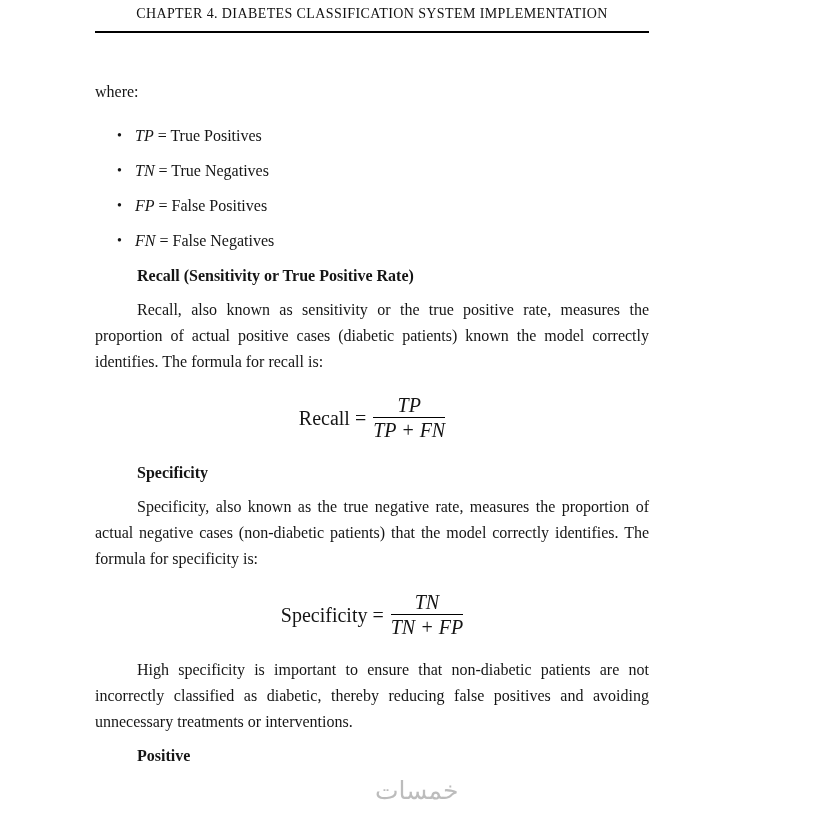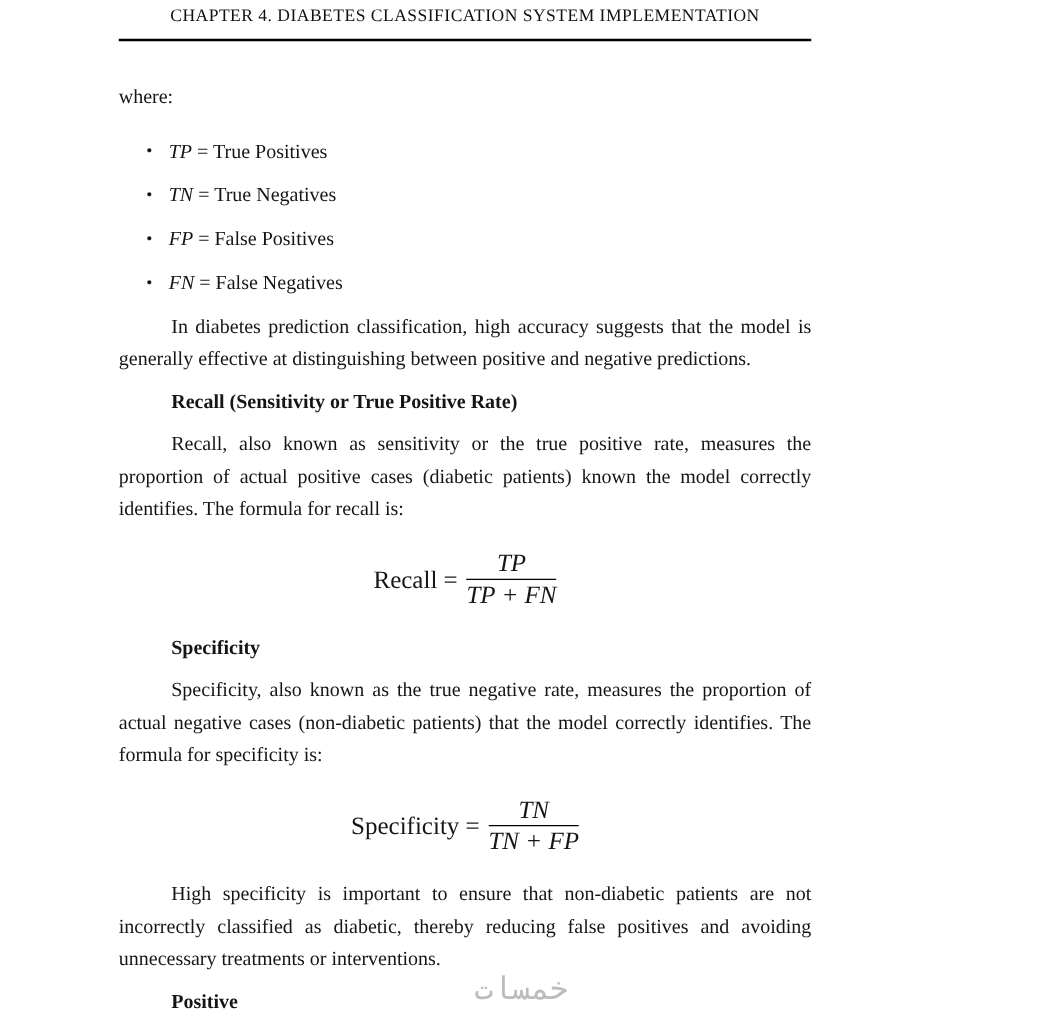--- a/index.html
+++ b/index.html
@@ -29,21 +29,21 @@
     margin-top: 9px;
     border: none;
     border-top: 2.5px solid #000;
     height: 0;
   }
   .body-text {
     font-size: 16px;
     line-height: 26px;
   }
   .where {
-    margin-top: 32px;
+    margin-top: 46px;
   }
   ul.defs {
     list-style: none;
     margin-top: 18px;
     margin-left: 22px;
   }
   ul.defs li {
     position: relative;
     padding-left: 18px;
     margin-bottom: 9px;
@@ -95,21 +95,21 @@
   .frac .den {
     display: block;
     padding-top: 3px;
     line-height: 18px;
   }
   .watermark {
     position: absolute;
     left: 50%;
     transform: translateX(-54%);
     top: 776px;
-    font-family: Liberation Mono, monospace;
+    font-family: Liberation Sans, sans-serif;
     font-size: 25px;
     color: #bcbcbc;
     letter-spacing: 1px;
     pointer-events: none;
   }
 </style>
 </head>
 <body>
 
 <div class="page">
@@ -129,21 +129,20 @@
         <span class="bullet">•</span><span class="mi">TN</span><span> = True Negatives</span>
       </li>
       <li>
         <span class="bullet">•</span><span class="mi">FP</span><span> = False Positives</span>
       </li>
       <li>
         <span class="bullet">•</span><span class="mi">FN</span><span> = False Negatives</span>
       </li>
     </ul>
 
-    <p class="para">In diabetes prediction classification, high accuracy suggests that the model is generally effective at distinguishing between positive and negative predictions.</p>
 
     <h3 class="subheading">Recall (Sensitivity or True Positive Rate)</h3>
 
     <p class="para">Recall, also known as sensitivity or the true positive rate, measures the proportion of actual positive cases (diabetic patients) known the model correctly identifies. The formula for recall is:</p>
 
     <div class="formula">
       <span class="lhs">Recall =</span>
       <span class="frac">
         <span class="num mi">TP</span>
         <span class="den mi">TP + FN</span>

